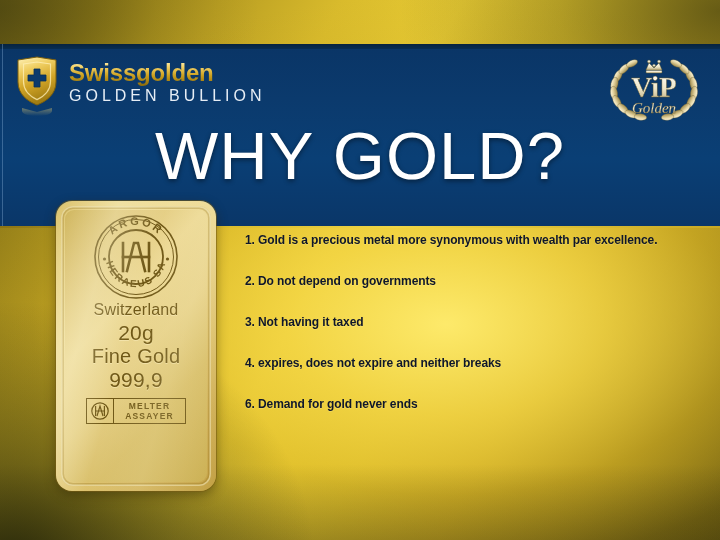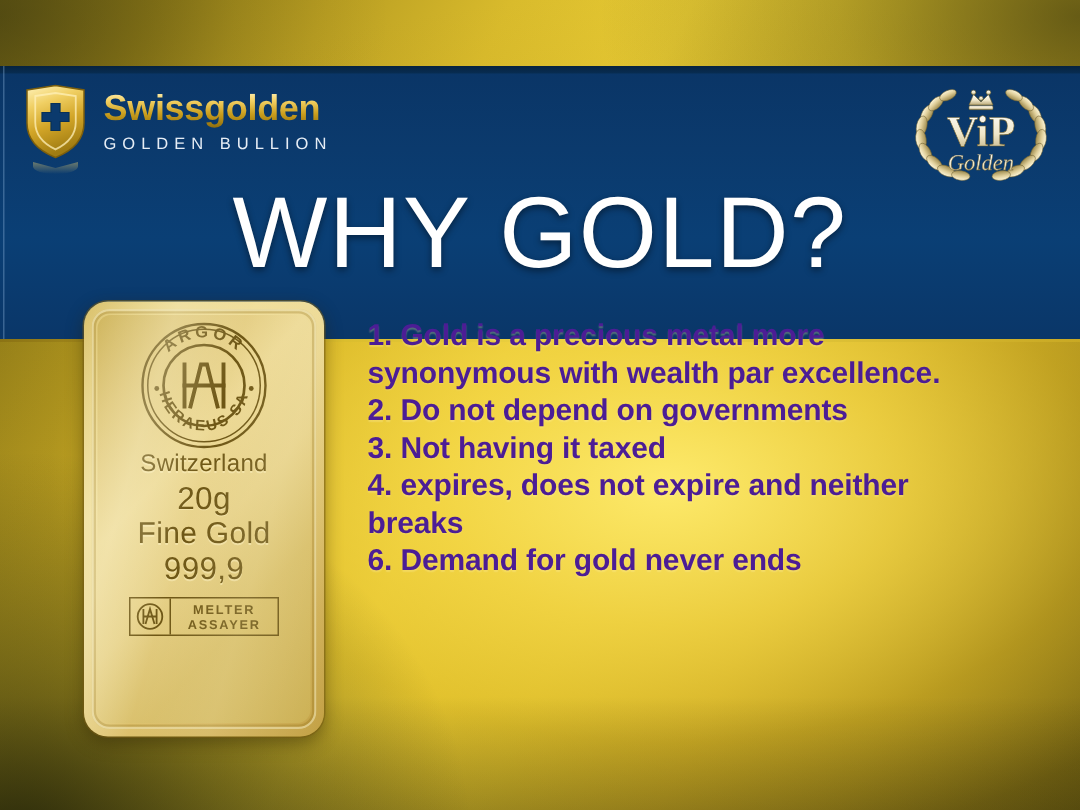--- a/index.html
+++ b/index.html
@@ -94,21 +94,21 @@
     letter-spacing: -0.2px;
     line-height: 26px;
     background: linear-gradient(180deg,#fff4c0 0%, #f3d063 28%, #c99d1c 62%, #8a6a0c 100%);
     -webkit-background-clip: text;
     background-clip: text;
     color: transparent;
     -webkit-text-fill-color: transparent;
     text-shadow: none;
   }
   .brand-sub {
-    font-size: 11px;
+    font-size: 16px;
     letter-spacing: 4.0px;
     color: #e6edf5;
     line-height: 14px;
     margin-top: 3px;
     font-weight: normal;
   }
 
   
   .vip {
     position: absolute;
@@ -223,26 +223,27 @@
     text-align: center;
   }
 
   
   .points {
     position: absolute;
     left: 245px; top: 212px;
     width: 420px;
   }
   .point {
-    font-size: 20px;
+    font-size: 12px;
     font-weight: bold;
-    color: #4c1d95;
+    color: #0f172a;
     line-height: 25px;
     letter-spacing: -0.1px;
     text-shadow: 0 1px 1px rgba(255,240,170,0.30);
+    margin-top: 16px;
   }
 </style>
 </head>
 <body>
 
 <div id="slide">
 
   <div class="gold-bg"></div>
   <div class="gold-bg-shade"></div>
 

